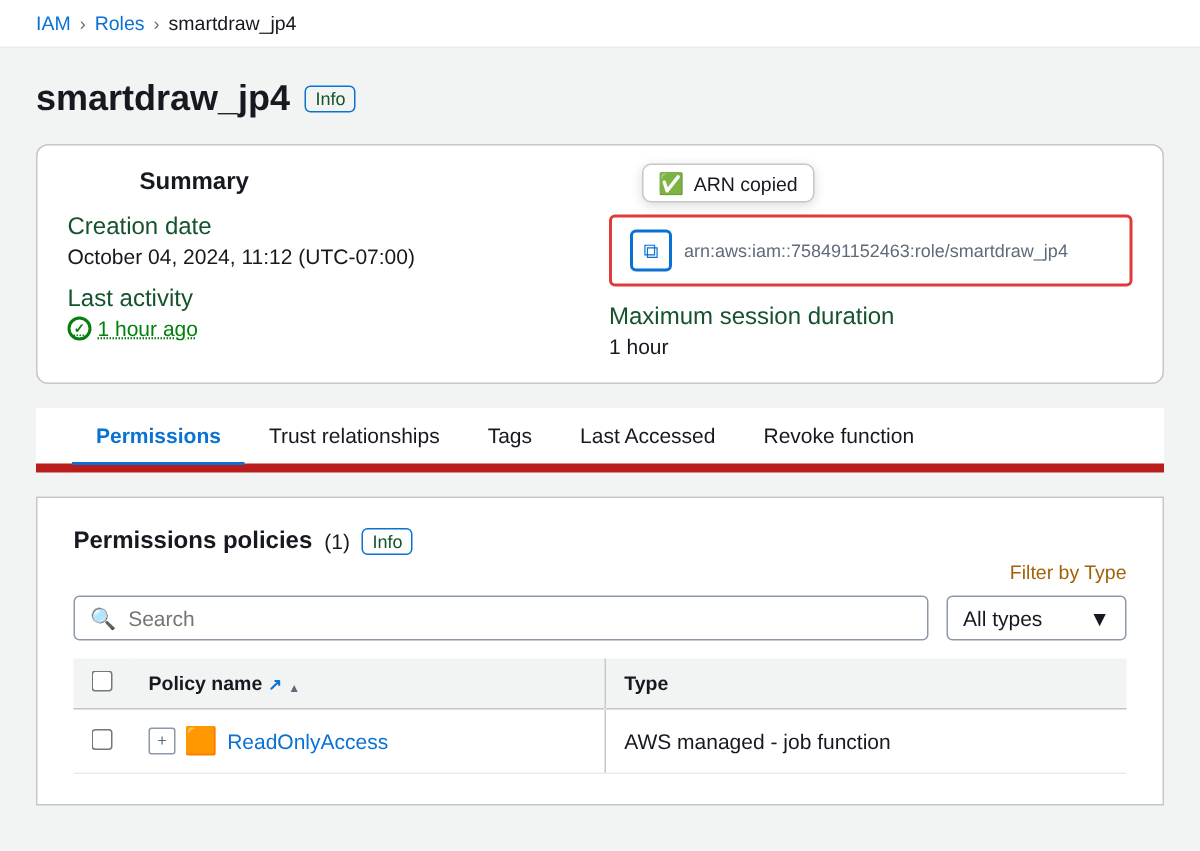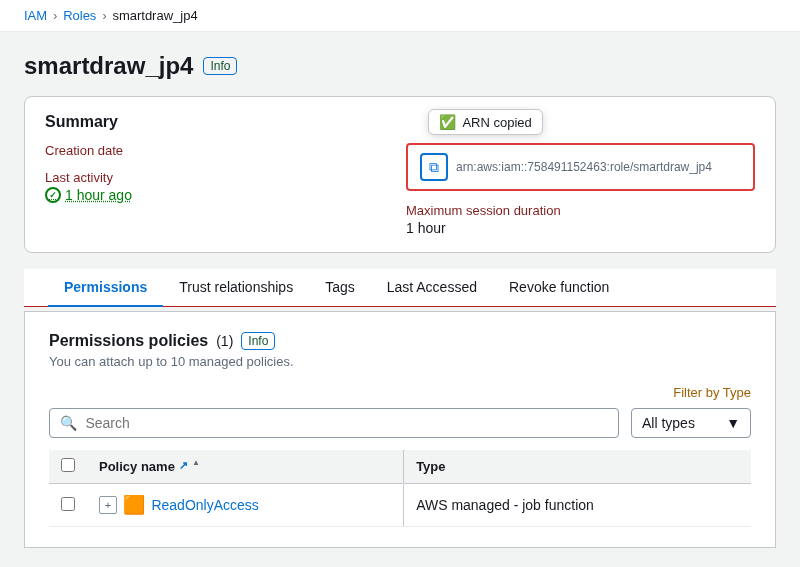--- a/index.html
+++ b/index.html
@@ -66,29 +66,30 @@
       border: 1px solid #c6c6cd;
       border-radius: 8px;
       padding: 16px 20px;
       margin-bottom: 16px;
       position: relative;
     }
     .summary-title {
       font-size: 16px;
       font-weight: 700;
       margin-bottom: 12px;
+      margin-left: 48px;
     }
     .summary-grid {
       display: grid;
       grid-template-columns: 1fr 1fr;
       gap: 12px;
     }
     .summary-label {
-      font-size: 13px;
-      color: #7f1d1d;
+      font-size: 16px;
+      color: #14532d;
       margin-bottom: 2px;
     }
     .summary-value {
       font-size: 14px;
       color: #16191f;
       font-weight: 500;
     }
     .last-activity-value {
       display: flex;
       align-items: center;
@@ -165,25 +166,25 @@
       font-size: 12px;
       color: #5f6b7a;
       overflow: hidden;
       text-overflow: ellipsis;
       white-space: nowrap;
     }
 
     
     .tabs-container {
       background: #fff;
-      border-bottom: 1px solid #b91c1c;
+      border-bottom: 6px solid #b91c1c;
       display: flex;
       align-items: flex-end;
       padding: 0 24px;
-      margin-bottom: 4px;
+      margin-bottom: 16px;
     }
     .tab-item {
       padding: 10px 16px;
       font-size: 14px;
       cursor: pointer;
       color: #16191f;
       border-bottom: 2px solid transparent;
       margin-bottom: -1px;
       white-space: nowrap;
     }
@@ -323,21 +324,21 @@
       align-items: center;
       justify-content: center;
       font-size: 11px;
       color: #5f6b7a;
       cursor: pointer;
       flex-shrink: 0;
     }
 
     .th-sort {
       display: flex;
-      align-items: flex-start;
+      align-items: flex-end;
       gap: 4px;
     }
     .sort-arrows {
       display: flex;
       flex-direction: column;
       gap: 1px;
     }
     .sort-arrow {
       font-size: 8px;
       line-height: 1;
@@ -385,20 +386,21 @@
     <span class="info-badge">Info</span>
   </div>
 
   <div class="summary-card">
     <div class="summary-title">Summary</div>
 
     <div class="summary-grid">
 
       <div>
         <div class="summary-label">Creation date</div>
+        <div class="summary-value">October 04, 2024, 11:12 (UTC-07:00)</div>
         <div style="margin-top:12px;">
           <div class="summary-label">Last activity</div>
           <div class="last-activity-value">
             <span class="check-circle"></span>
             <span>1 hour ago</span>
           </div>
         </div>
       </div>
 
       <div class="summary-right">
@@ -433,21 +435,20 @@
     <div class="tab-item">Last Accessed</div>
     <div class="tab-item">Revoke function</div>
   </div>
 
   <div class="permissions-section">
     <div class="permissions-header">
       <span class="permissions-title">Permissions policies</span>
       <span class="count-badge">(1)</span>
       <span class="info-badge">Info</span>
     </div>
-    <div class="permissions-subtitle">You can attach up to 10 managed policies.</div>
 
     <div class="filter-row">
       <span class="filter-label">Filter by Type</span>
     </div>
 
     <div class="search-filter-row">
       <div class="search-box">
         <span class="search-icon">🔍</span>
         <input type="text" placeholder="Search" style="">
       </div>

